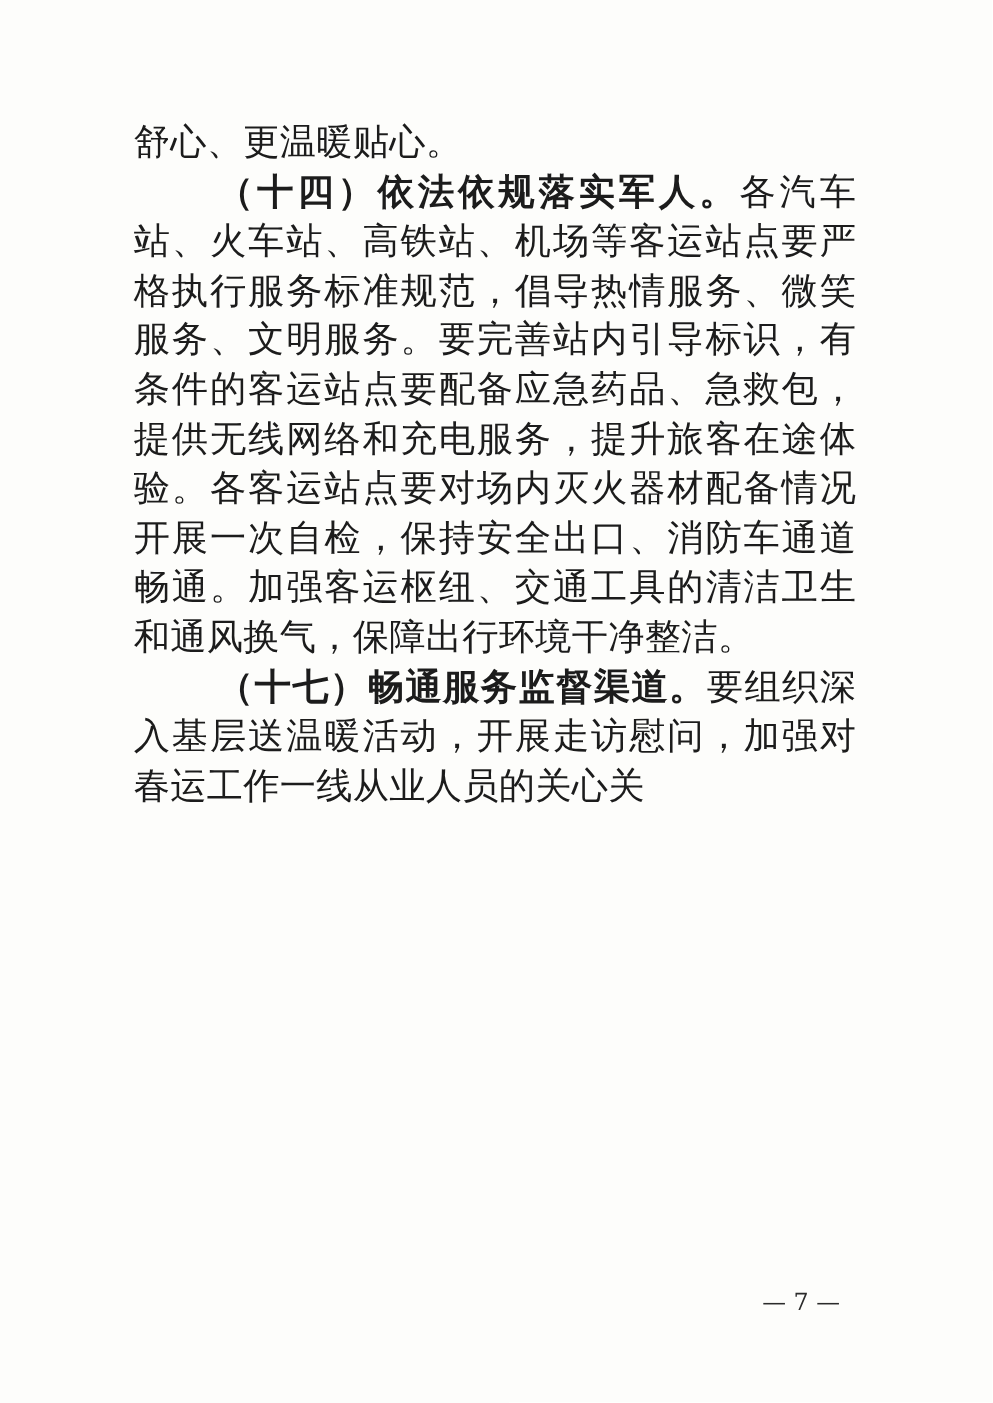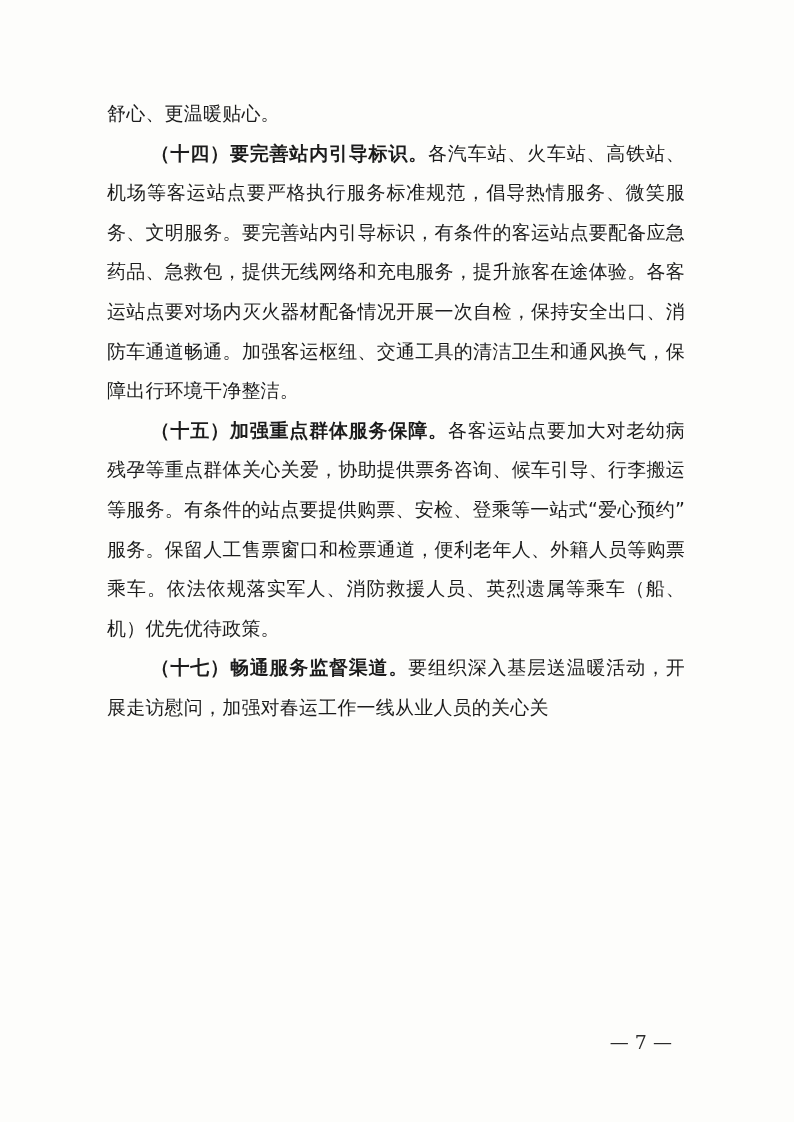--- a/index.html
+++ b/index.html
@@ -16,21 +16,21 @@
     font-family: "DejaVu Sans", "Liberation Sans", sans-serif;
   }
   .text-block {
     position: absolute;
     left: 107px;
     top: 94px;
     width: 578px;
   }
   .para {
     margin: 0;
-    font-size: 19px;
+    font-size: 29px;
     line-height: 39.6px;
     color: #1c1c1c;
     text-align: justify;
     text-justify: inter-character;
     letter-spacing: 0.2px;
   }
   .para.section {
     text-indent: 2.3em;
   }
   .para .heading {
@@ -50,23 +50,22 @@
 </style>
 </head>
 <body>
 
 <div class="sheet">
 
   <div class="text-block">
 
     <p class="para continuation"><span>舒心、更温暖贴心。</span></p>
 
-    <p class="para section"><b class="heading">（十四）要完善站内引导标识。</b><span>各汽车站、火车站、高铁站、机场等客运站点要严格执行服务标准规范，倡导热情服务、微笑服务、文明服务。要完善站内引导标识，有条件的客运站点要配备应急药品、急救包，提供无线网络和充电服务，提升旅客在途体验。各客运站点要对场内灭火器材配备情况开展一次自检，保持安全出口、消防车通道畅通。加强客运枢纽、交通工具的清洁卫生和通风换气，保障出行环境干净整洁。</span></p>
+    <p class="para section"><b class="heading">（十四）依法依规落实军人。</b><span>各汽车站、火车站、高铁站、机场等客运站点要严格执行服务标准规范，倡导热情服务、微笑服务、文明服务。要完善站内引导标识，有条件的客运站点要配备应急药品、急救包，提供无线网络和充电服务，提升旅客在途体验。各客运站点要对场内灭火器材配备情况开展一次自检，保持安全出口、消防车通道畅通。加强客运枢纽、交通工具的清洁卫生和通风换气，保障出行环境干净整洁。</span></p>
 
-    <p class="para section"><b class="heading">（十五）加强重点群体服务保障。</b><span>各客运站点要加大对老幼病残孕等重点群体关心关爱，协助提供票务咨询、候车引导、行李搬运等服务。有条件的站点要提供购票、安检、登乘等一站式“爱心预约”服务。保留人工售票窗口和检票通道，便利老年人、外籍人员等购票乘车。依法依规落实军人、消防救援人员、英烈遗属等乘车（船、机）优先优待政策。</span></p>
 
 
     <p class="para section"><b class="heading">（十七）畅通服务监督渠道。</b><span>要组织深入基层送温暖活动，开展走访慰问，加强对春运工作一线从业人员的关心关</span></p>
 
   </div>
 
   <div class="page-number">— 7 —</div>
 
 </div>
 

